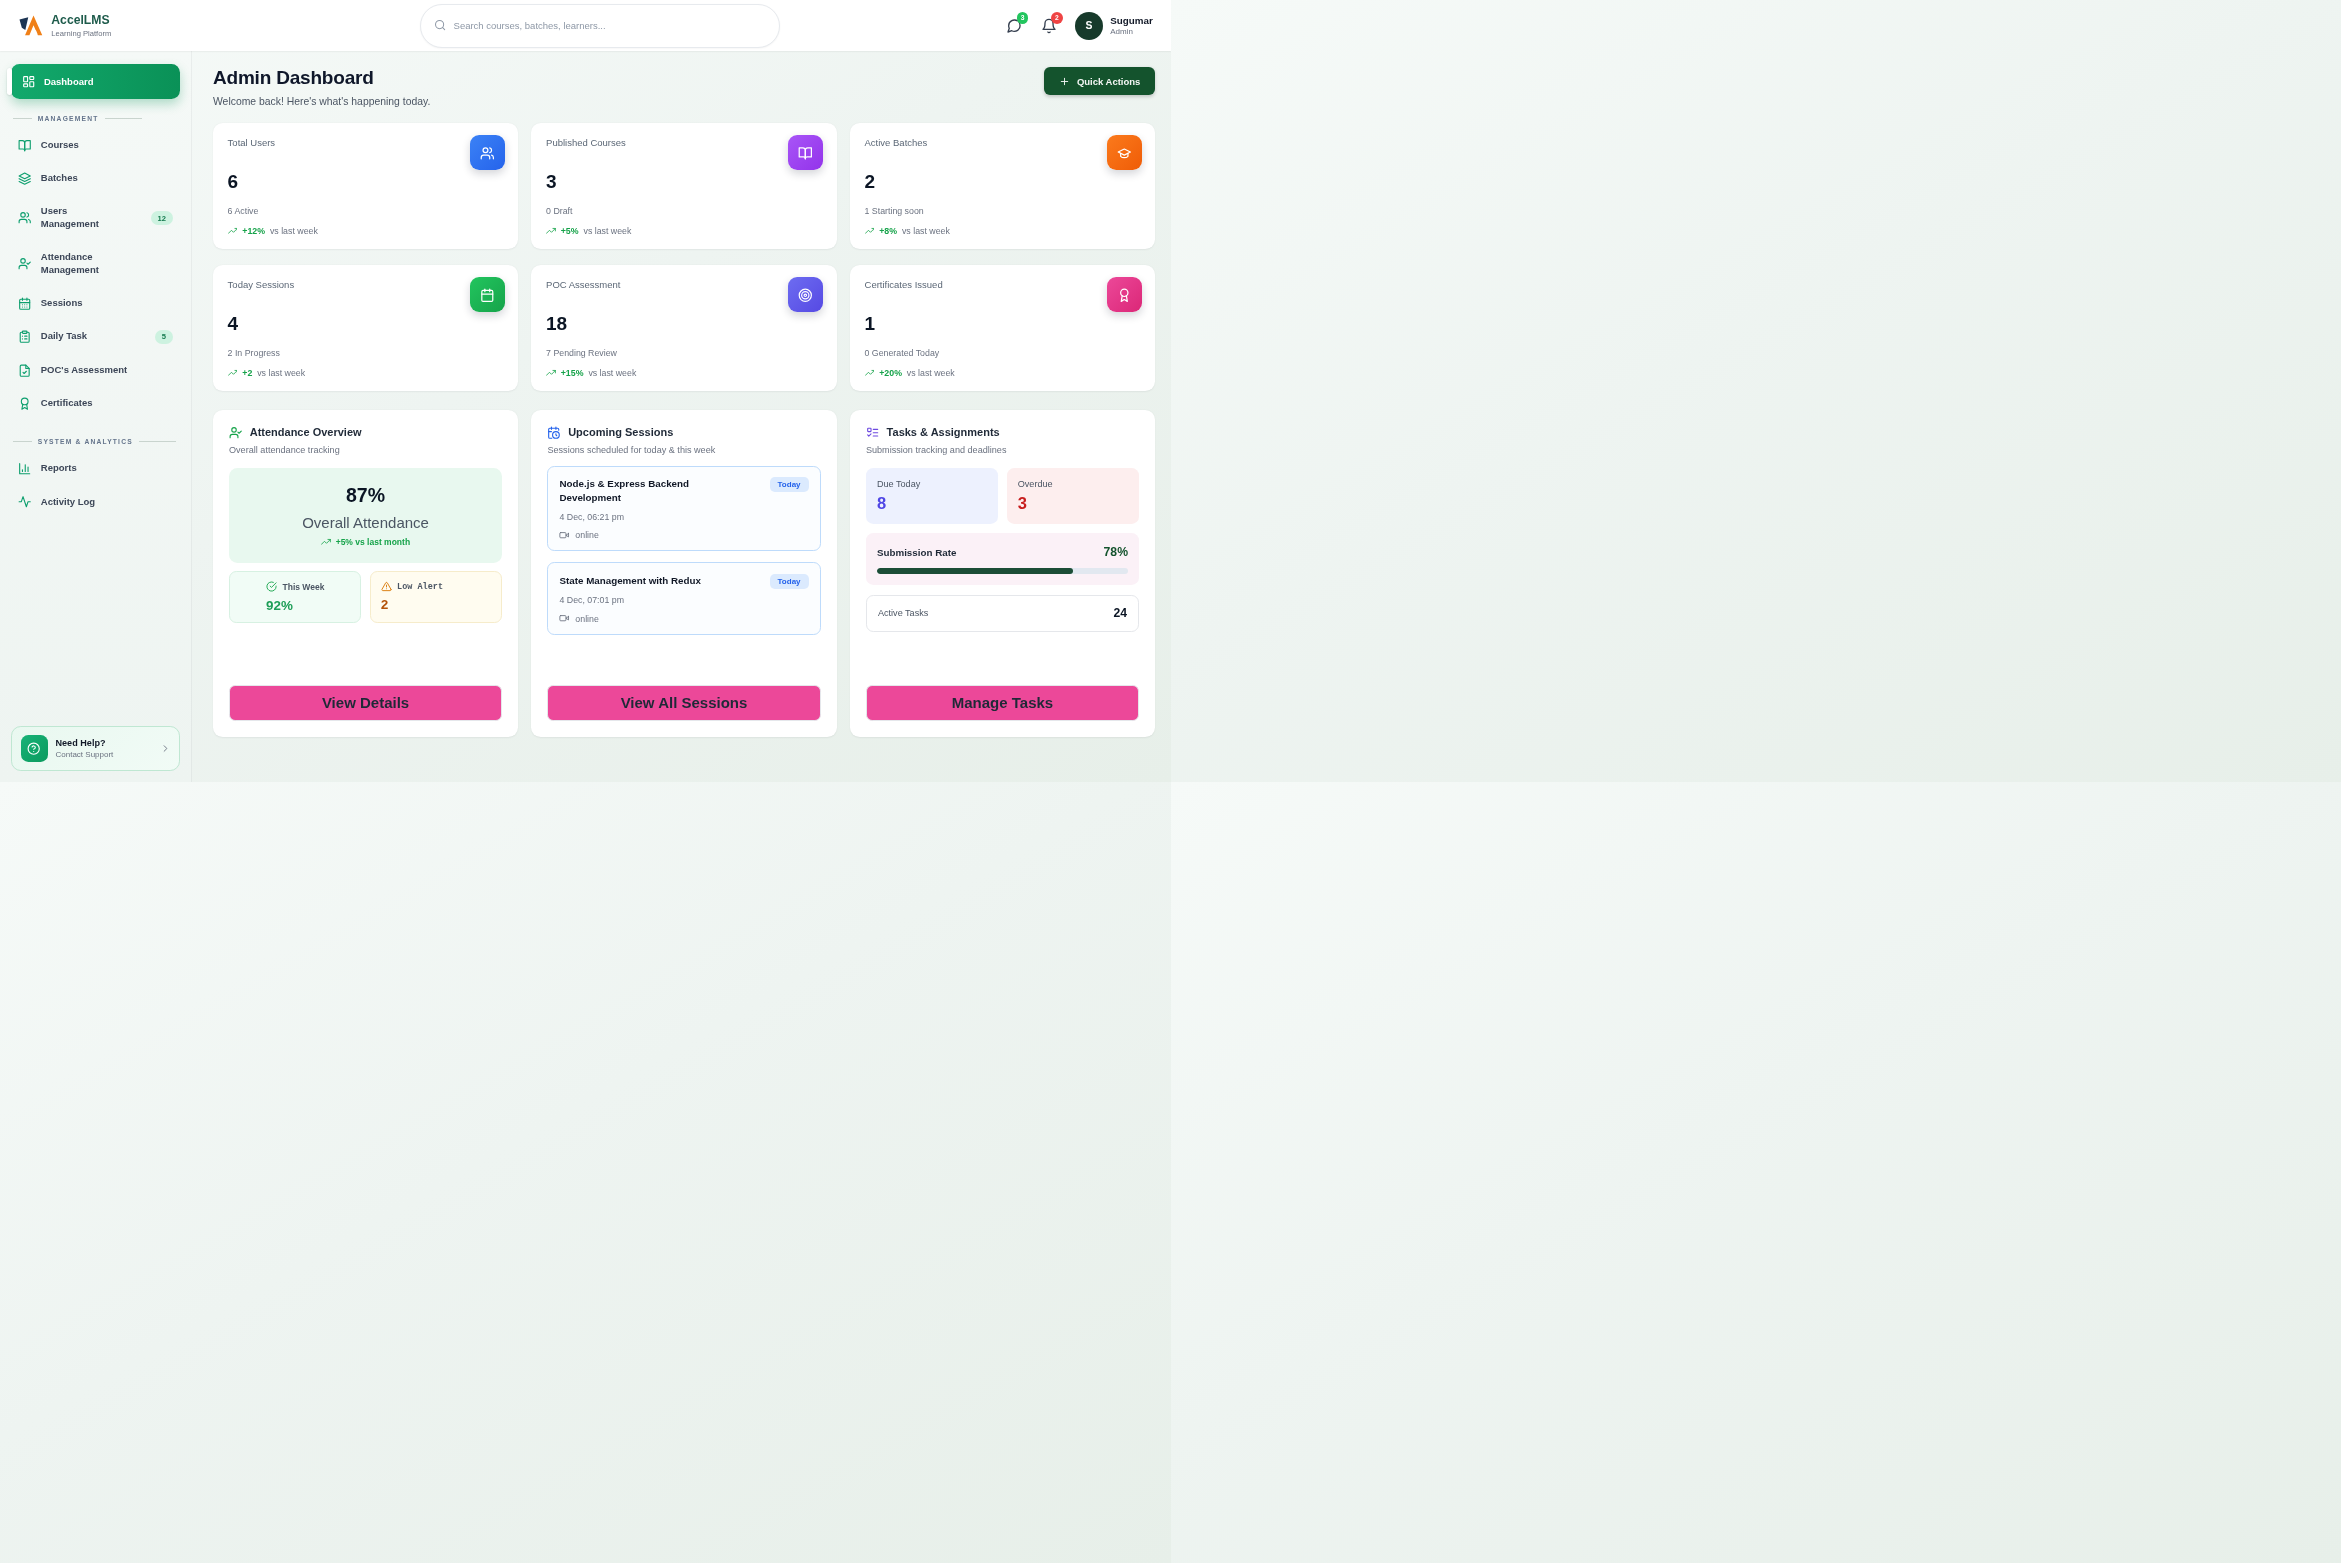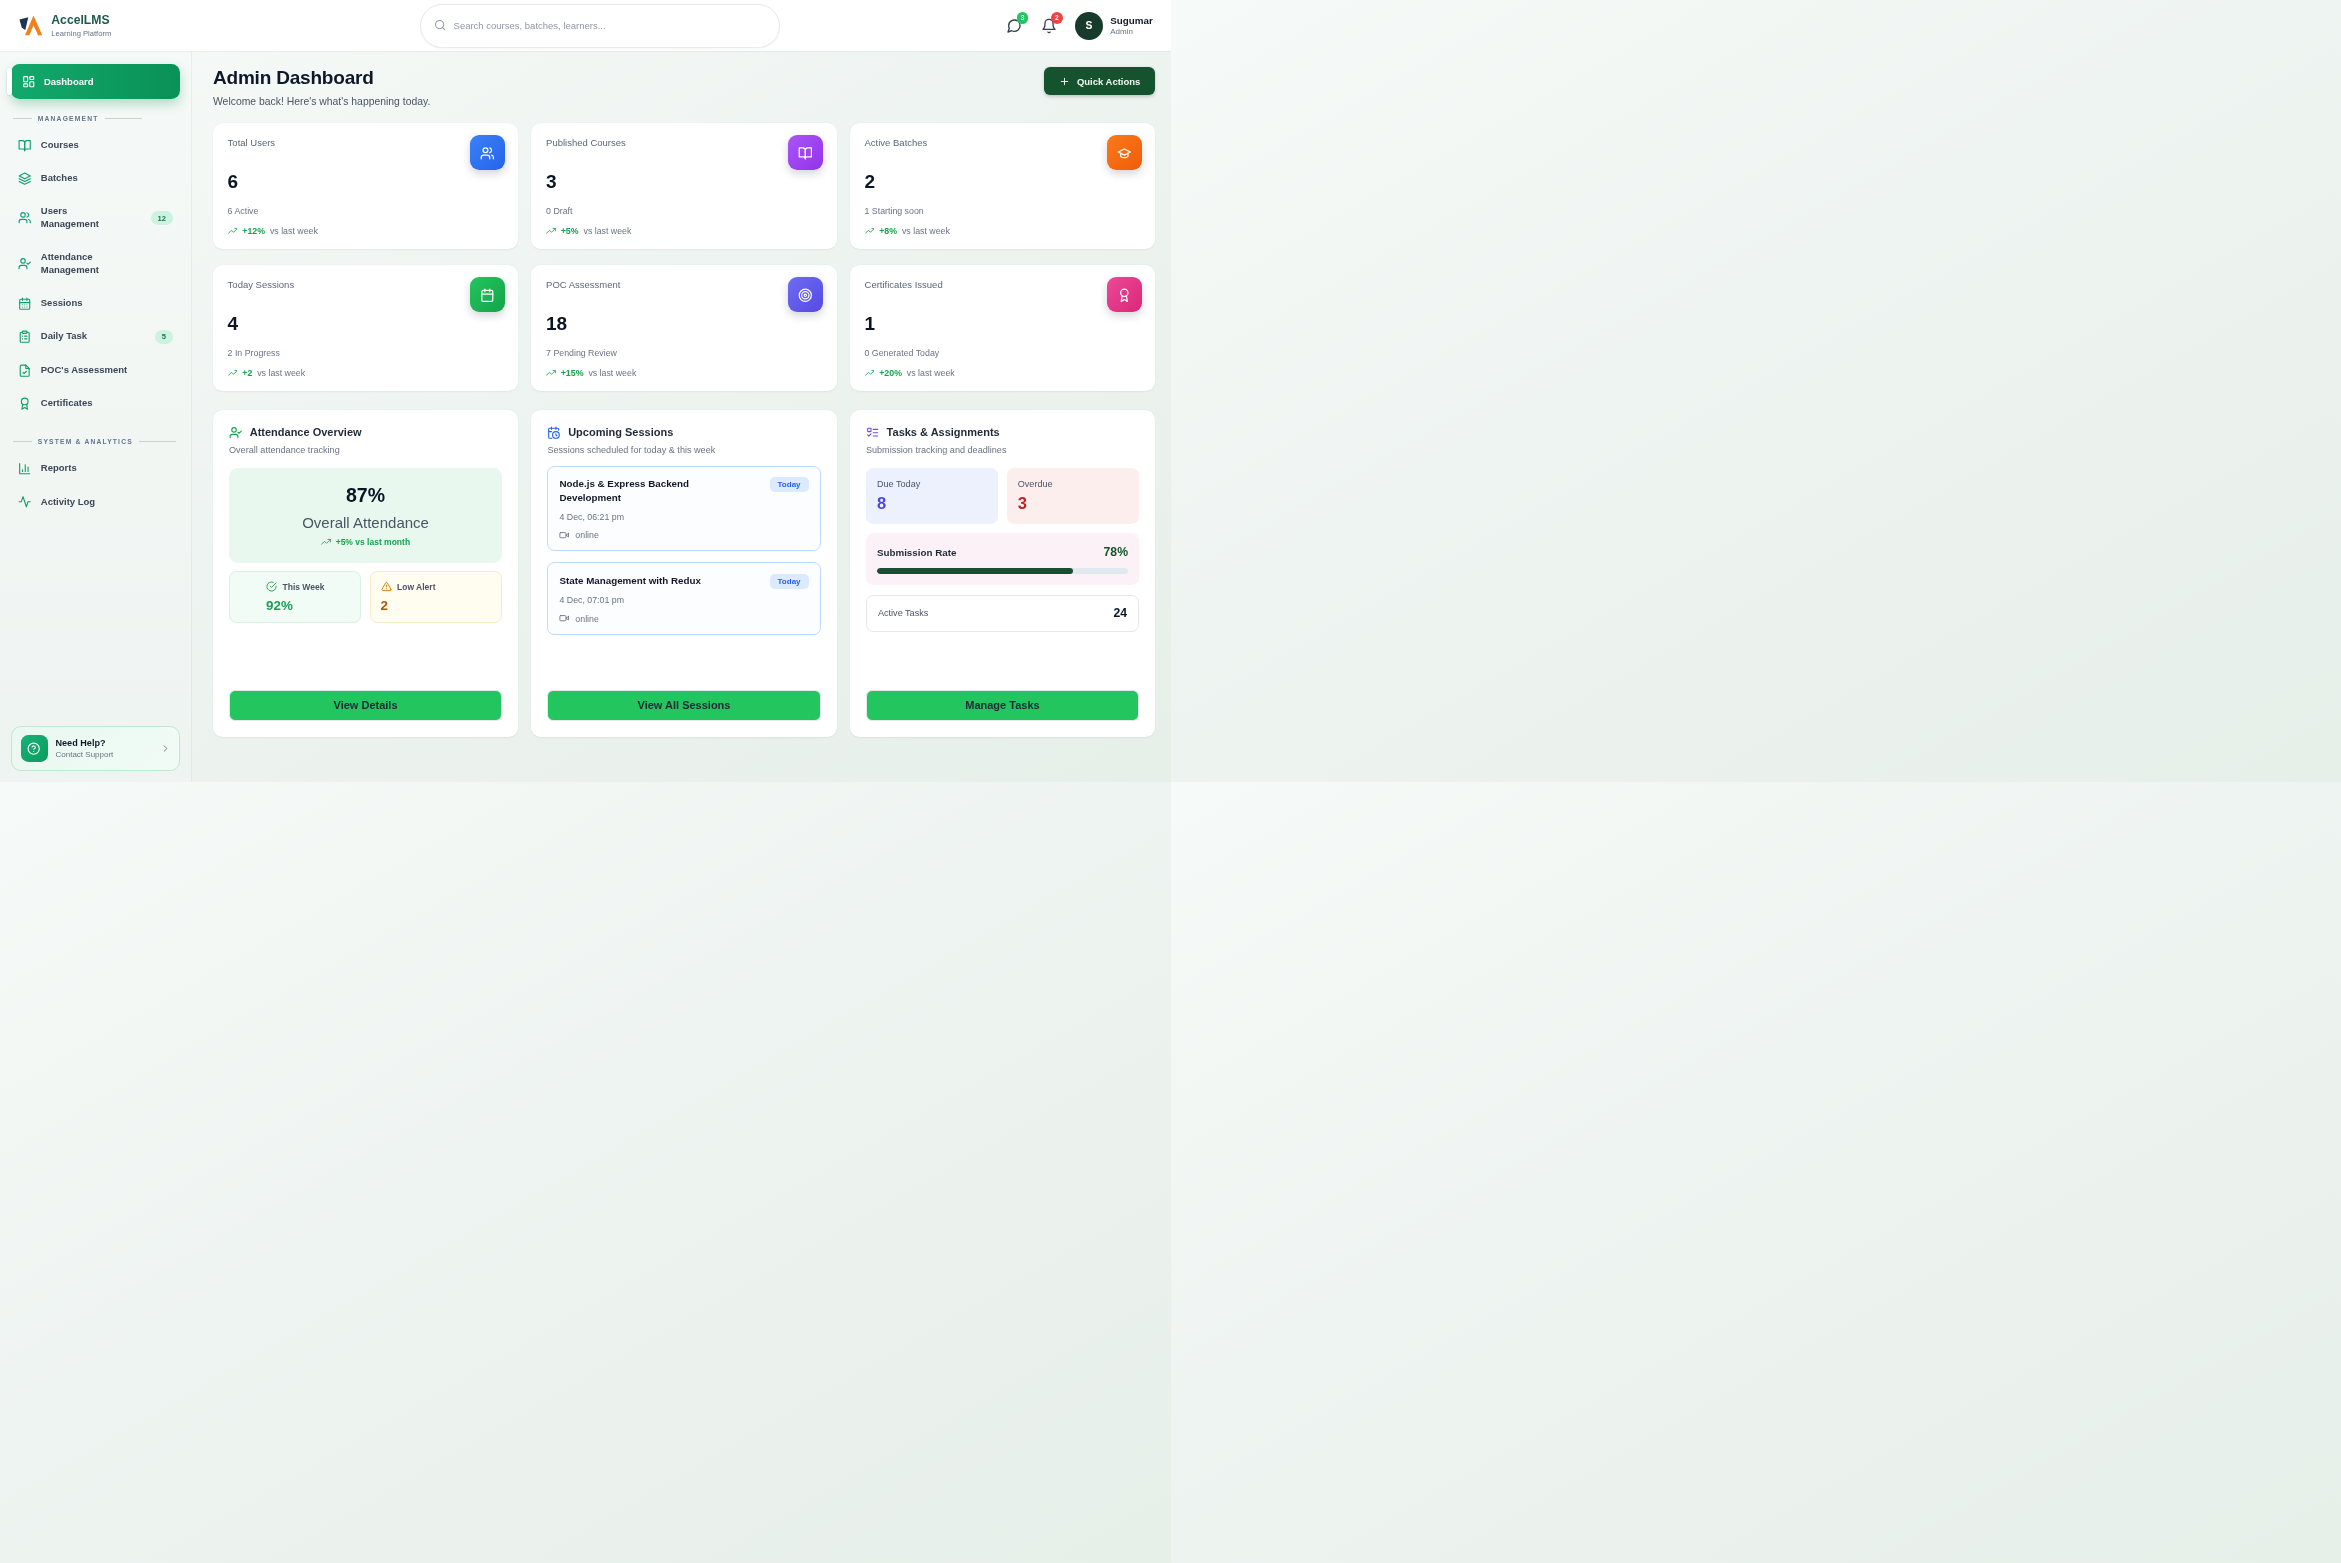--- a/index.html
+++ b/index.html
@@ -88,33 +88,33 @@
   .trend-row { display:flex; align-items:center; gap:4.9px; margin-top:9.8px; font-size:8.8px; }
   .trend-val { color:#16a34a; font-weight:700; }
   .trend-suffix { color:#6b7280; }
   .trend-ic { color:#16a34a; }
 
   .panels-grid { display:grid; grid-template-columns:repeat(3,1fr); gap:13.4px; margin-top:18.3px; }
   .panel { background:#fff; border-radius:9.8px; padding:16px; height:327px; display:flex; flex-direction:column;
     box-shadow:0 0.6px 1.8px rgba(15,23,42,.06);justify-content:space-between; }
   .panel-head { display:flex; align-items:center; gap:7.3px; font-size:11px; font-weight:700; color:#1f2937; }
   .panel-sub { font-size:9.1px; color:#6b7280; margin-top:6.1px; }
-  .ghost-btn { margin-top:auto; width:100%; background:#22c55e; border:0.6px solid #e5e7eb; border-radius:6.1px;
-    padding:8.5px 0; text-align:center; font-size:11px; font-weight:600; color:#1f2937; cursor:pointer; font-family:inherit; }
+  .ghost-btn { margin-top:auto; width:100%; background:#ec4899; border:0.6px solid #e5e7eb; border-radius:6.1px;
+    padding:8.5px 0; text-align:center; font-size:15px; font-weight:600; color:#1f2937; cursor:pointer; font-family:inherit; }
 
   
   .att-hero { background:#e8f8ef; border-radius:8.5px; margin-top:13.4px; padding:16px 9.8px; text-align:center; }
   .att-hero-val { font-size:19.5px; font-weight:700; color:#0b1524; }
   .att-hero-label { font-size:15px; color:#4b5563; margin-top:6.1px; }
   .att-hero-trend { display:flex; align-items:center; justify-content:center; gap:4.9px; margin-top:6.1px;
     font-size:8.5px; color:#16a34a; font-weight:600; }
   .att-boxes { display:grid; grid-template-columns:1fr 1fr; gap:8.5px; margin-top:8.5px; }
   .att-box { border-radius:7.3px; padding:9.1px 9.8px; }
   .att-box.week { background:#f1fcf6; border:0.6px solid #d7f1e2;padding-left:36px; }
-  .att-box.alert { background:#fffcf0; border:0.6px solid #f6eccb; }
+  .att-box.alert { background:#fffcf0; border:0.6px solid #f6eccb;font-family:Liberation Mono, monospace; }
   .att-box-head { display:flex; align-items:center; gap:5.5px; font-size:8.5px; color:#4b5563; font-weight:600; }
   .att-box-val { font-size:13.4px; font-weight:700; margin-top:5.5px; }
   .att-box.week .att-box-val { color:#1d9e57; }
   .att-box.alert .att-box-val { color:#b45309; }
   .ic-green { color:#16a34a; } .ic-amber { color:#d97706; }
   .ic-blue { color:#2563eb; } .ic-violet { color:#6d4ae0; }
 
   
   .sess-card { border:0.6px solid #bedbfb; background:#fbfdff; border-radius:7.3px; padding:10.4px 11px;
     margin-top:11px; cursor:pointer; }

